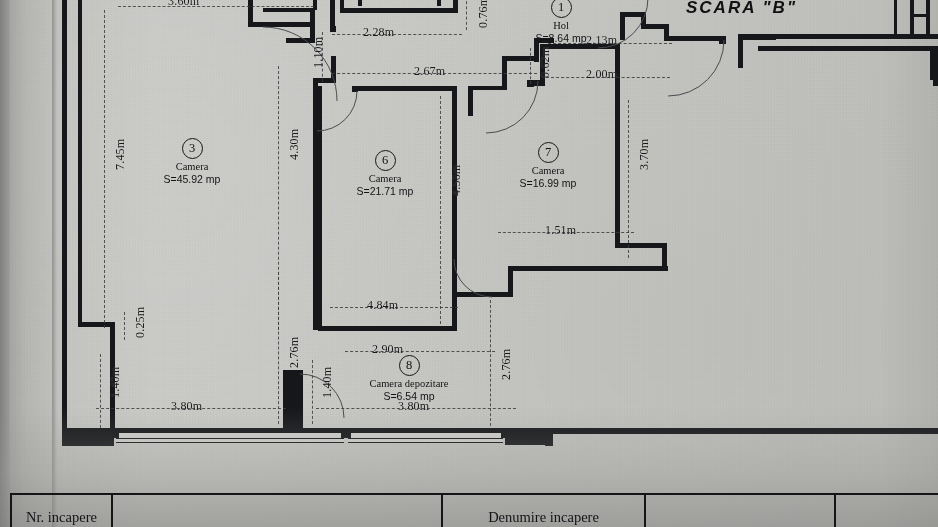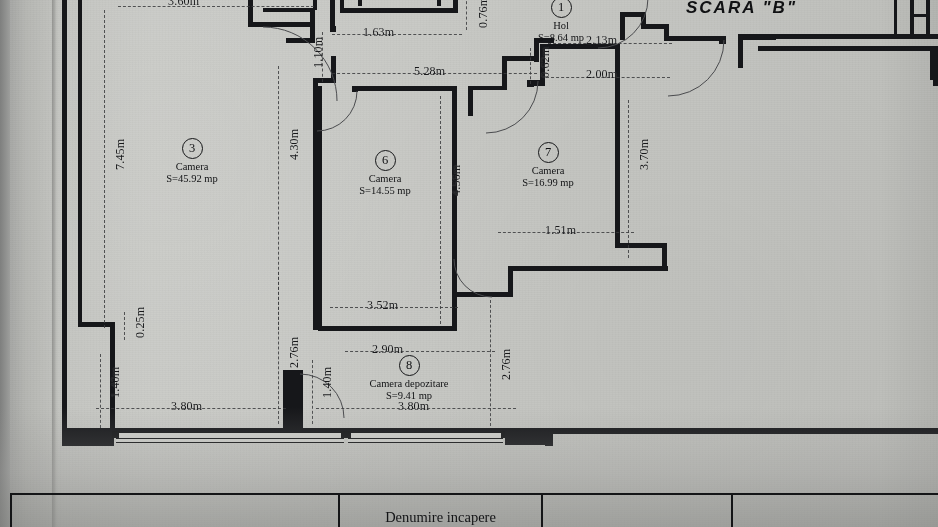--- a/index.html
+++ b/index.html
@@ -103,21 +103,21 @@
     margin-top: 2px;
     line-height: 1.15;
     font-family: "Liberation Serif", serif;
     text-align: center;
   }
   .roomarea {
     display: block;
     font-size: 10.5px;
     color: #121315;
     line-height: 1.15;
-    font-family: Liberation Serif, serif;
+    font-family: Liberation Sans, sans-serif;
   }
 
   
   .swing {
     position: absolute;
     border: 1px solid #3a3b3d;
     border-radius: 50%;
     background: transparent;
   }
 
@@ -296,24 +296,24 @@
     <path d="M724 40 A56 56 0 0 1 668 96" fill="none" stroke="#4a4b4e" stroke-width="1"></path>
     <path d="M492 297 A38 38 0 0 1 454 259" fill="none" stroke="#4a4b4e" stroke-width="1"></path>
     <path d="M300 374 A44 44 0 0 1 344 418" fill="none" stroke="#4a4b4e" stroke-width="1"></path>
     <path d="M648 -2 A50 50 0 0 1 598 48" fill="none" stroke="#4a4b4e" stroke-width="1"></path>
   </svg>
 
   <div class="dimline" style="left:118px; top:6px;  width:196px;"></div>
   <div class="dimtext" style="left:168px; top:-6px;">3.60m</div>
 
   <div class="dimline" style="left:332px; top:34px; width:130px;"></div>
-  <div class="dimtext" style="left:363px; top:25px;">1.63m</div>
+  <div class="dimtext" style="left:363px; top:25px;">2.28m</div>
 
   <div class="dimline" style="left:332px; top:73px; width:205px;"></div>
-  <div class="dimtext" style="left:414px; top:64px;">5.28m</div>
+  <div class="dimtext" style="left:414px; top:64px;">2.67m</div>
 
   <div class="dimline v" style="left:322px; top:32px; height:50px;"></div>
   <div class="dimtext v" style="left:311px; top:68px;">1.10m</div>
 
   <div class="dimline v" style="left:466px; top:-4px; height:34px;"></div>
   <div class="dimtext v" style="left:476px; top:28px;">0.76m</div>
 
   <div class="dimline v" style="left:104px; top:10px; height:318px;"></div>
   <div class="dimtext v" style="left:113px; top:170px;">7.45m</div>
 
@@ -332,21 +332,21 @@
   <div class="dimline" style="left:546px; top:77px; width:124px;"></div>
   <div class="dimtext" style="left:586px; top:67px;">2.00m</div>
 
   <div class="dimline v" style="left:628px; top:100px; height:158px;"></div>
   <div class="dimtext v" style="left:637px; top:170px;">3.70m</div>
 
   <div class="dimline" style="left:498px; top:232px; width:136px;"></div>
   <div class="dimtext" style="left:545px; top:223px;">1.51m</div>
 
   <div class="dimline" style="left:330px; top:307px; width:128px;"></div>
-  <div class="dimtext" style="left:367px; top:298px;">3.52m</div>
+  <div class="dimtext" style="left:367px; top:298px;">4.84m</div>
 
   <div class="dimline" style="left:345px; top:351px; width:150px;"></div>
   <div class="dimtext" style="left:372px; top:342px;">2.90m</div>
 
   <div class="dimline v" style="left:278px; top:272px; height:152px;"></div>
   <div class="dimtext v" style="left:287px; top:368px;">2.76m</div>
 
   <div class="dimline v" style="left:490px; top:300px; height:126px;"></div>
   <div class="dimtext v" style="left:499px; top:380px;">2.76m</div>
 
@@ -367,47 +367,50 @@
 
   <div class="roomtag" style="left:152px; top:138px; width:80px;">
     <span class="roomnum">3</span>
     <span class="roomname">Camera</span>
     <span class="roomarea">S=45.92 mp</span>
   </div>
 
   <div class="roomtag" style="left:345px; top:150px; width:80px;">
     <span class="roomnum">6</span>
     <span class="roomname">Camera</span>
-    <span class="roomarea">S=14.55 mp</span>
+    <span class="roomarea">S=21.71 mp</span>
   </div>
 
   <div class="roomtag" style="left:508px; top:142px; width:80px;">
     <span class="roomnum">7</span>
     <span class="roomname">Camera</span>
     <span class="roomarea">S=16.99 mp</span>
   </div>
 
   <div class="roomtag" style="left:521px; top:-3px; width:80px;">
     <span class="roomnum">1</span>
     <span class="roomname">Hol</span>
     <span class="roomarea">S=8.64 mp</span>
   </div>
 
   <div class="roomtag" style="left:355px; top:355px; width:108px;">
     <span class="roomnum">8</span>
     <span class="roomname">Camera depozitare</span>
-    <span class="roomarea">S=9.41 mp</span>
+    <span class="roomarea">S=6.54 mp</span>
   </div>
 
   <div class="scara" style="left:686px; top:-2px;">SCARA  "B"</div>
 
   <div class="vignette-bottom"></div>
 
   <div class="legend">
     <div class="legend-inner">
+      <div class="lcell c1">
+        <span>Nr. incapere</span>
+      </div>
       <div class="lcell c2">
         <span></span>
       </div>
       <div class="lcell c3" style="justify-content: center;">
         <span>Denumire incapere</span>
       </div>
       <div class="lcell c4">
         <span></span>
       </div>
     </div>

